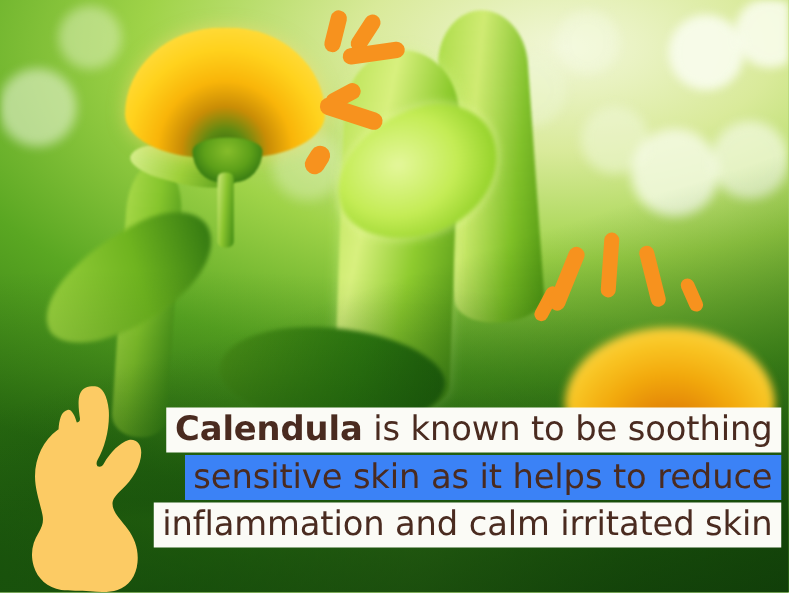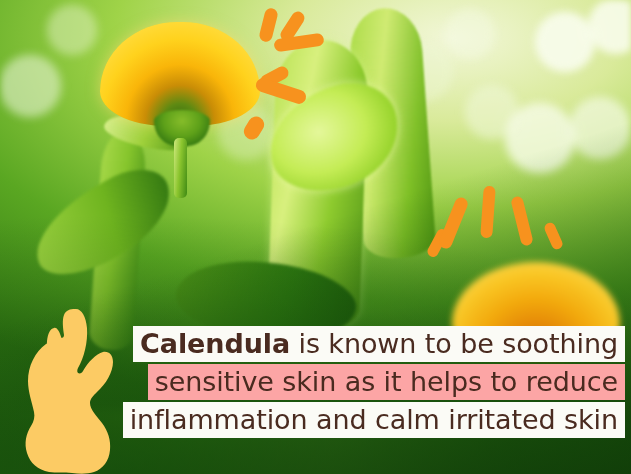--- a/index.html
+++ b/index.html
@@ -269,17 +269,17 @@
                C43 21 46 26 48 34
                C50 44 49 55 45 62
                C43 66 40 67 38 64
                C34 58 32 46 33 35
                C34 27 36 23 40 22 Z" fill="#fccb64"></path>
     </svg>
   </div>
 
   <div id="caption">
     <div class="caption-line" id="caption-line-1" style="background: rgb(251, 251, 246); color: rgb(74, 43, 32);"><b class="lead">Calendula</b><span> is known to be soothing</span></div>
-    <div class="caption-line" id="caption-line-2" style="background: #fca5a5; color: rgb(74, 43, 32);">sensitive skin as it helps to reduce</div>
+    <div class="caption-line" id="caption-line-2" style="background: #3b82f6; color: rgb(74, 43, 32);">sensitive skin as it helps to reduce</div>
     <div class="caption-line" id="caption-line-3" style="background: rgb(251, 251, 246); color: rgb(74, 43, 32); margin-left: 40px;">inflammation and calm irritated skin</div>
   </div>
 
 </div>
 
 </body></html>

